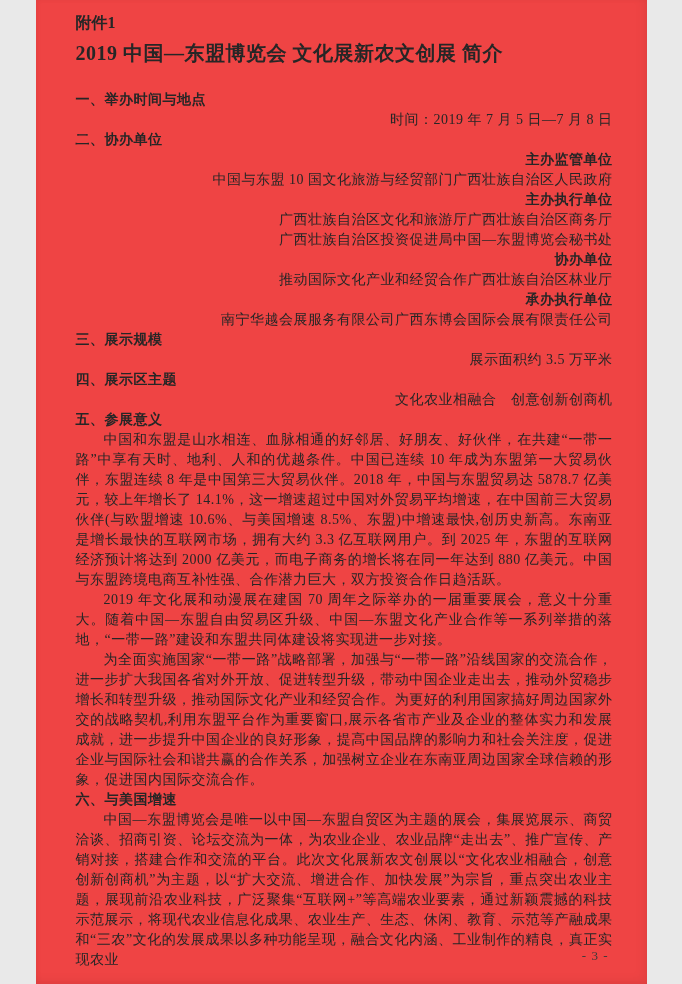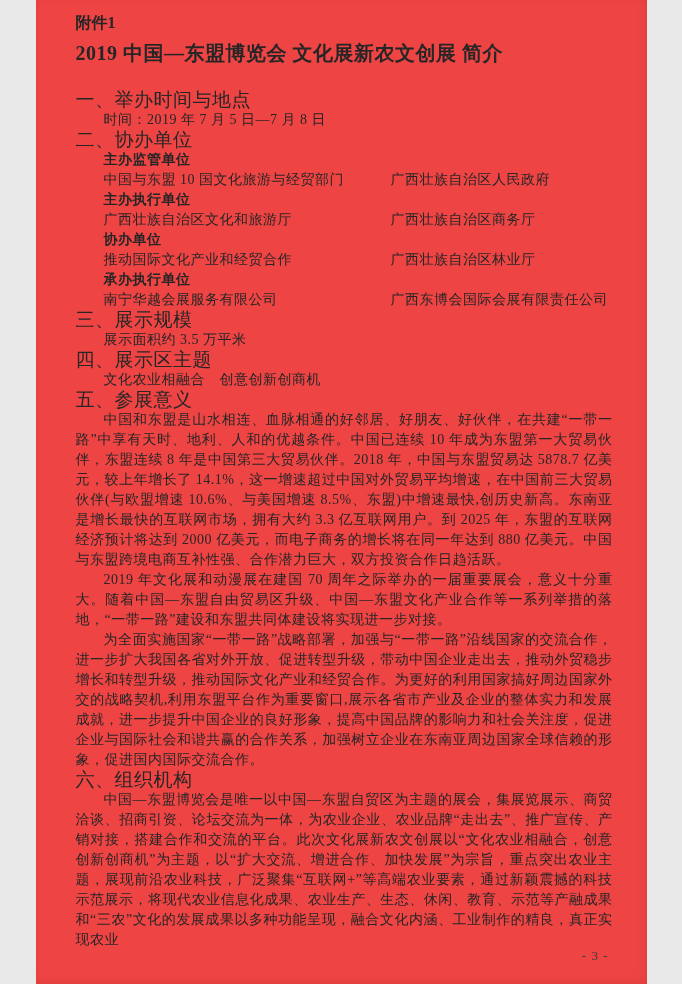--- a/index.html
+++ b/index.html
@@ -24,31 +24,31 @@
   .doc-title {
     margin: 6px 0 0 0;
     text-align: left;
     font-size: 20px;
     font-weight: bold;
     line-height: 26px;
     letter-spacing: 0.5px;
   }
   .content { margin-top: 24px; }
   .sec-heading {
-    font-size: 19px;
-    font-weight: normal;
+    font-size: 14px;
+    font-weight: bold;
     line-height: 20px;
     letter-spacing: 0.5px;
   }
   .line, .subheading, .org-row, .para {
     font-size: 14px;
     line-height: 20px;
     letter-spacing: 0.5px;
   }
-  .line, .subheading, .org-row { margin-left: 28px; }
+  .line, .subheading, .org-row { margin-left: 28px; text-align: right; }
   .subheading { font-weight: bold; }
   .org-col1 { display: inline-block; width: 287px; vertical-align: top; }
   .org-col2 { display: inline-block; vertical-align: top; }
   .para {
     margin: 0;
     text-align: justify;
     text-indent: 2em;
   }
   .page-number {
     position: absolute;
@@ -80,20 +80,23 @@
 
       <div class="subheading">主办监管单位</div>
       <div class="org-row">
         <span class="org-col1">中国与东盟 10 国文化旅游与经贸部门</span><span class="org-col2">广西壮族自治区人民政府</span>
       </div>
 
       <div class="subheading">主办执行单位</div>
       <div class="org-row">
         <span class="org-col1">广西壮族自治区文化和旅游厅</span><span class="org-col2">广西壮族自治区商务厅</span>
       </div>
+      <div class="org-row">
+        <span class="org-col1">广西壮族自治区投资促进局</span><span class="org-col2">中国—东盟博览会秘书处</span>
+      </div>
 
       <div class="subheading">协办单位</div>
       <div class="org-row">
         <span class="org-col1">推动国际文化产业和经贸合作</span><span class="org-col2">广西壮族自治区林业厅</span>
       </div>
 
       <div class="subheading">承办执行单位</div>
       <div class="org-row">
         <span class="org-col1">南宁华越会展服务有限公司</span><span class="org-col2">广西东博会国际会展有限责任公司</span>
       </div>
@@ -110,20 +113,20 @@
     </section>
 
     <section>
       <div class="sec-heading">五、参展意义</div>
       <p class="para">中国和东盟是山水相连、血脉相通的好邻居、好朋友、好伙伴，在共建“一带一路”中享有天时、地利、人和的优越条件。中国已连续 10 年成为东盟第一大贸易伙伴，东盟连续 8 年是中国第三大贸易伙伴。2018 年，中国与东盟贸易达 5878.7 亿美元，较上年增长了 14.1%，这一增速超过中国对外贸易平均增速，在中国前三大贸易伙伴(与欧盟增速 10.6%、与美国增速 8.5%、东盟)中增速最快,创历史新高。东南亚是增长最快的互联网市场，拥有大约 3.3 亿互联网用户。到 2025 年，东盟的互联网经济预计将达到 2000 亿美元，而电子商务的增长将在同一年达到 880 亿美元。中国与东盟跨境电商互补性强、合作潜力巨大，双方投资合作日趋活跃。</p>
       <p class="para">2019 年文化展和动漫展在建国 70 周年之际举办的一届重要展会，意义十分重大。随着中国—东盟自由贸易区升级、中国—东盟文化产业合作等一系列举措的落地，“一带一路”建设和东盟共同体建设将实现进一步对接。</p>
       <p class="para">为全面实施国家“一带一路”战略部署，加强与“一带一路”沿线国家的交流合作，进一步扩大我国各省对外开放、促进转型升级，带动中国企业走出去，推动外贸稳步增长和转型升级，推动国际文化产业和经贸合作。为更好的利用国家搞好周边国家外交的战略契机,利用东盟平台作为重要窗口,展示各省市产业及企业的整体实力和发展成就，进一步提升中国企业的良好形象，提高中国品牌的影响力和社会关注度，促进企业与国际社会和谐共赢的合作关系，加强树立企业在东南亚周边国家全球信赖的形象，促进国内国际交流合作。</p>
     </section>
 
     <section>
-      <div class="sec-heading">六、组织机构</div>
+      <div class="sec-heading">六、与美国增速</div>
       <p class="para">中国—东盟博览会是唯一以中国—东盟自贸区为主题的展会，集展览展示、商贸洽谈、招商引资、论坛交流为一体，为农业企业、农业品牌“走出去”、推广宣传、产销对接，搭建合作和交流的平台。此次文化展新农文创展以“文化农业相融合，创意创新创商机”为主题，以“扩大交流、增进合作、加快发展”为宗旨，重点突出农业主题，展现前沿农业科技，广泛聚集“互联网+”等高端农业要素，通过新颖震撼的科技示范展示，将现代农业信息化成果、农业生产、生态、休闲、教育、示范等产融成果和“三农”文化的发展成果以多种功能呈现，融合文化内涵、工业制作的精良，真正实现农业</p>
     </section>
 
   </div>
 
   <div class="page-number">- 3 -</div>
 </div>
 
 </body></html>

